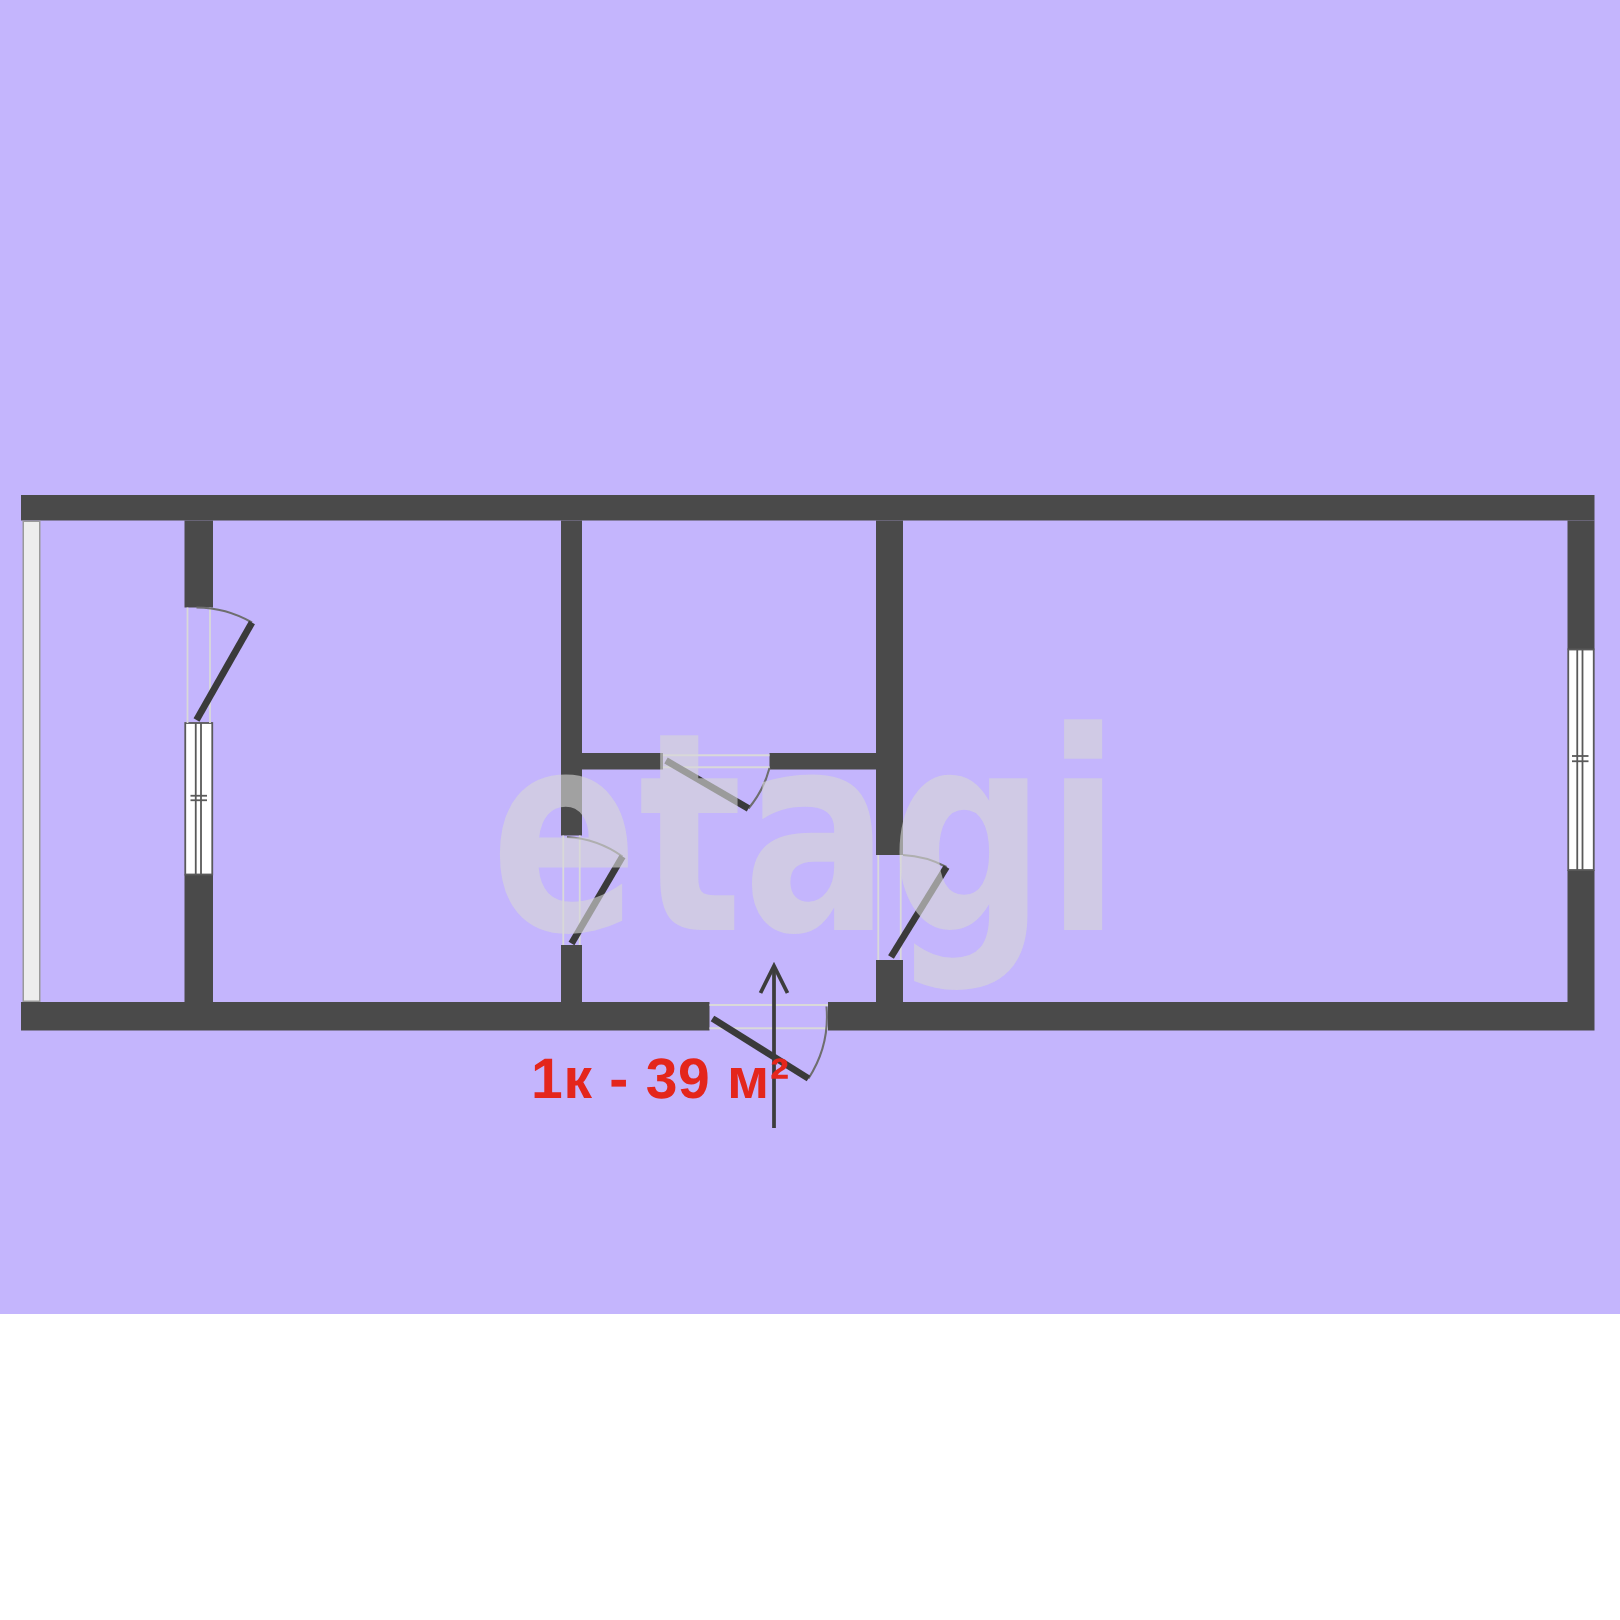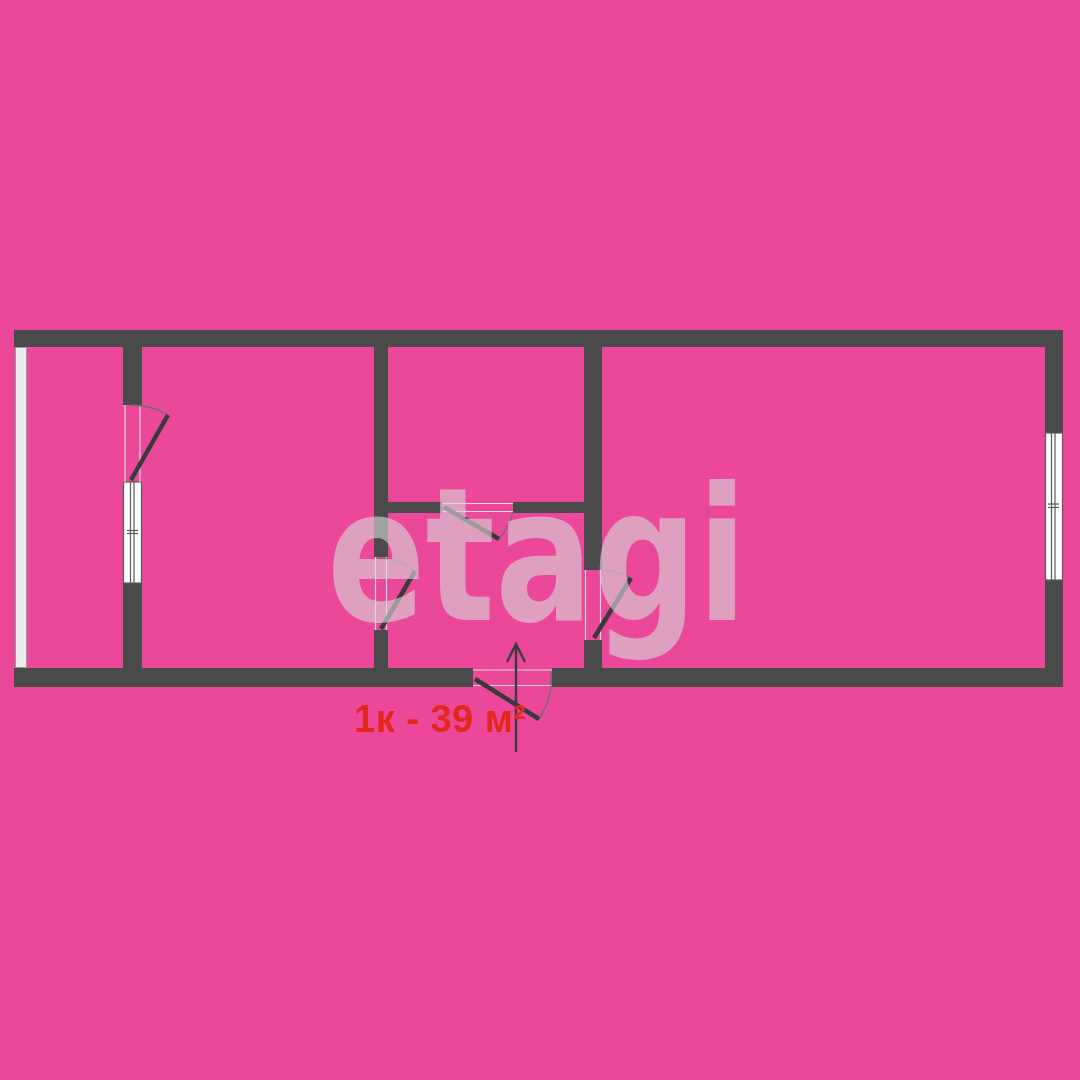--- a/index.html
+++ b/index.html
@@ -1,20 +1,20 @@
 <!DOCTYPE html>
 <html><head>
 <meta charset="utf-8">
 <style>
   html, body { margin: 0; padding: 0; background: #ffffff; }
   .canvas {
     position: relative;
     width: 1080px;
-    height: 1080px;
-    background: #ec4899;
+    height: 876px;
+    background: #c4b5fd;
     overflow: hidden;
     font-family: "Liberation Sans", sans-serif;
   }
   svg { display: block; }
   .watermark-text {
     font-family: "DejaVu Sans", sans-serif;
     font-weight: bold;
   }
   .area-label-text {
     font-family: "Liberation Sans", sans-serif;

